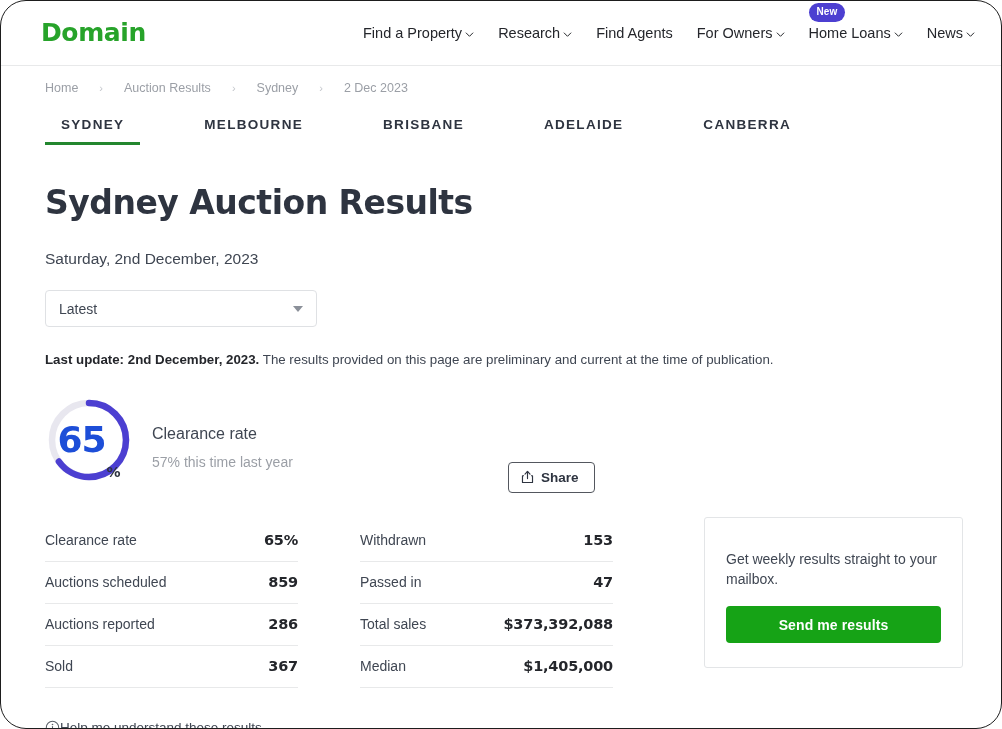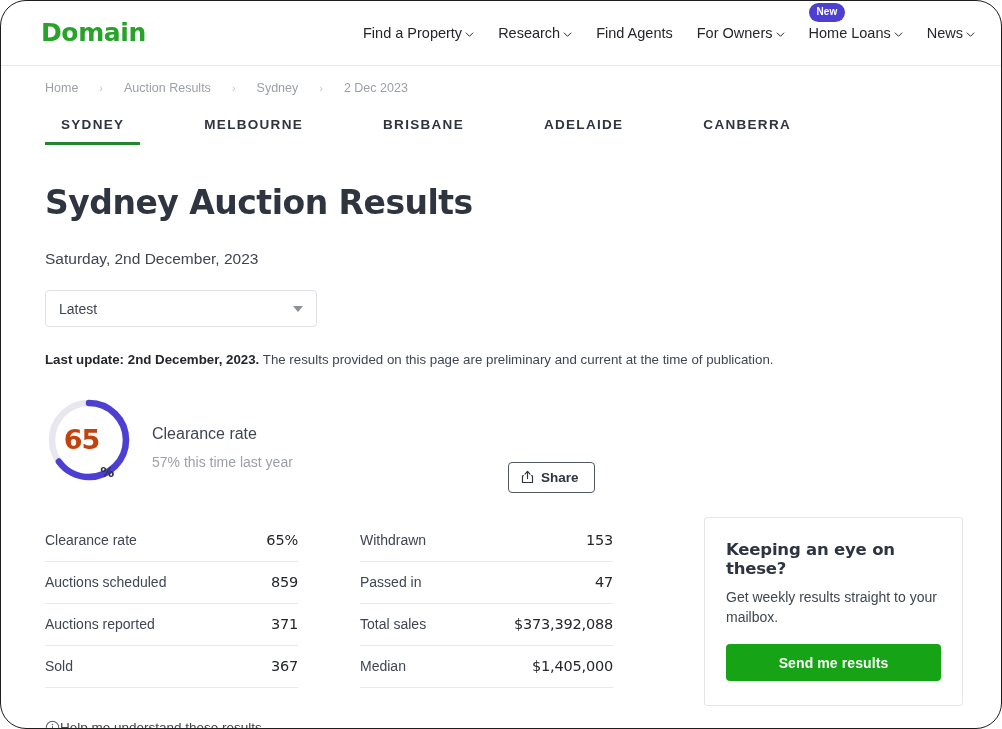--- a/index.html
+++ b/index.html
@@ -179,23 +179,23 @@
   .donut-wrap svg { display: block; }
   .donut-label {
     position: absolute;
     inset: 0;
     display: flex;
     align-items: center;
     justify-content: center;
   }
   .donut-num {
     font-family: "DejaVu Sans", sans-serif;
-    font-size: 27px;
-    font-weight: 700;
-    color: #c2410c;
+    font-size: 36px;
+    font-weight: 700;
+    color: #1d4ed8;
     letter-spacing: -1px;
   }
   .donut-pct {
     font-family: "DejaVu Sans", sans-serif;
     font-size: 14px;
     font-weight: 700;
     color: #2e3440;
     align-self: flex-end;
     margin-bottom: 4px;
     margin-left: 1px;
@@ -234,21 +234,21 @@
   .stat-row {
     display: flex;
     align-items: baseline;
     justify-content: space-between;
     padding: 12px 0 13px;
     border-bottom: 1px solid #e8e9ea;
   }
   .stat-label { font-size: 14px; color: #3f4652; }
   .stat-value {
     font-size: 14.5px;
-    font-weight: 400;
+    font-weight: 700;
     color: #24262b;
     font-family: "DejaVu Sans", sans-serif;
     letter-spacing: -0.2px;
     margin-left: 14px;
   }
 
   .help-row {
     display: flex;
     align-items: center;
     margin-top: 32px;
@@ -430,21 +430,21 @@
         <div class="stat-row">
           <span class="stat-label">Clearance rate</span>
           <span class="stat-value">65%</span>
         </div>
         <div class="stat-row">
           <span class="stat-label">Auctions scheduled</span>
           <span class="stat-value">859</span>
         </div>
         <div class="stat-row">
           <span class="stat-label">Auctions reported</span>
-          <span class="stat-value">371</span>
+          <span class="stat-value">286</span>
         </div>
         <div class="stat-row">
           <span class="stat-label">Sold</span>
           <span class="stat-value">367</span>
         </div>
 
         <div class="help-row">
           <span>
             <svg class="help-icon" width="15" height="15" viewBox="0 0 16 16">
               <circle cx="8" cy="8" r="6.6" fill="none" stroke="#5a6068" stroke-width="1.1"></circle>
@@ -469,20 +469,19 @@
           <span class="stat-label">Total sales</span>
           <span class="stat-value">$373,392,088</span>
         </div>
         <div class="stat-row">
           <span class="stat-label">Median</span>
           <span class="stat-value">$1,405,000</span>
         </div>
       </div>
 
       <div class="newsletter">
-        <div class="nl-title">Keeping an eye on these?</div>
         <div class="nl-sub">Get weekly results straight to your mailbox.</div>
         <button class="nl-btn">Send me results</button>
       </div>
 
     </div>
   </div>
 </div>
 
 </body></html>

